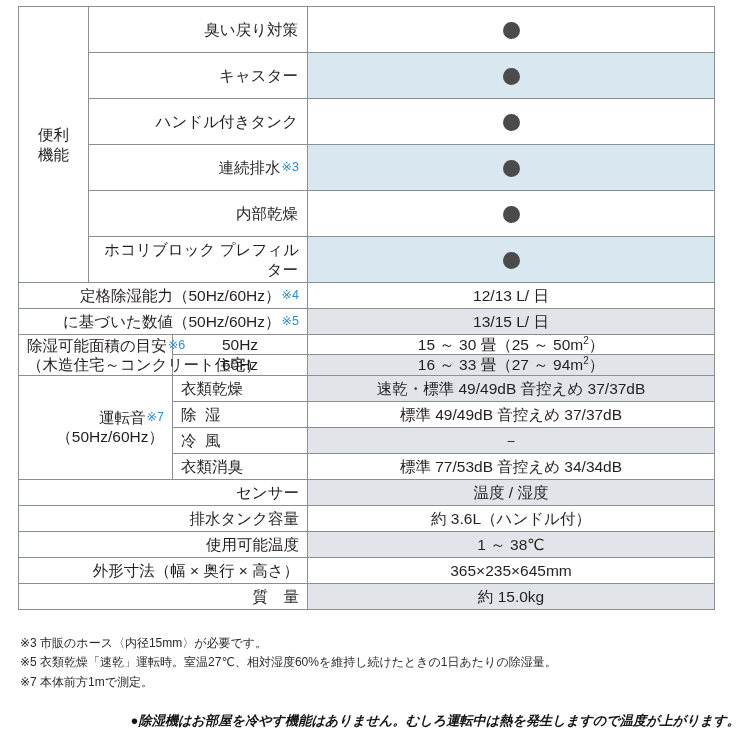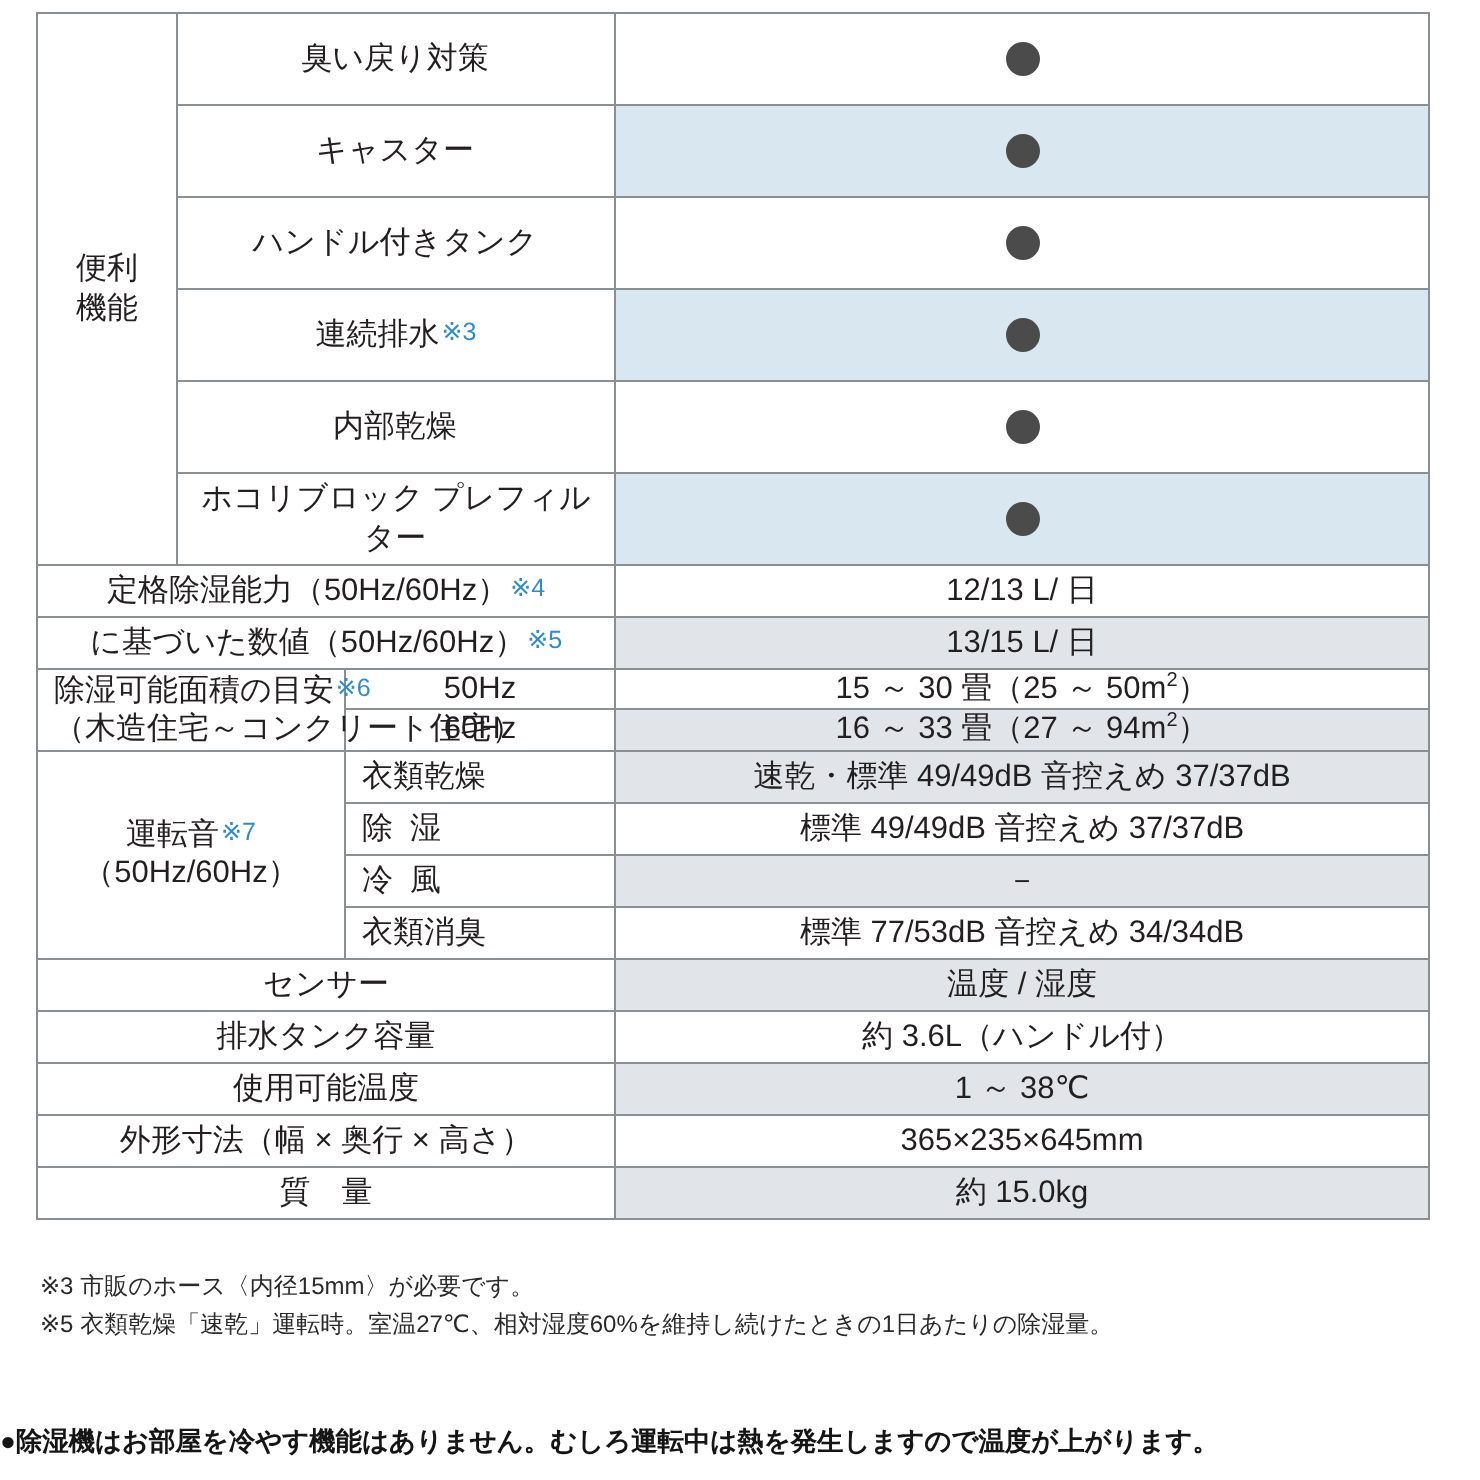--- a/index.html
+++ b/index.html
@@ -40,21 +40,21 @@
     border: 1px solid #8a8f94;
     padding: 0 8px;
     vertical-align: middle;
     font-size: 15.5px;
     line-height: 1.25;
     background: #ffffff;
   }
   
   table.spec { outline: 0; }
 
-  .lbl            { text-align: center; }
+  .lbl            { text-align: right; }
   .lbl-c          { text-align: left; }
   .val            { text-align: center; }
   .blue           { background: #d9e7f0 !important; }
   .gray           { background: #e1e5e9 !important; }
 
   .sec-div td     { border-top: 1.6px solid #1b1b1b; }
 
   
   .group-cell {
     text-align: center;
@@ -104,24 +104,25 @@
     line-height: 1.62;
     color: #2a2a2a;
   }
   .notes div { white-space: nowrap; }
 
   .bullet-line {
     position: absolute;
     left: 0;
     top: 712px;
     width: 740px;
-    text-align: left;
+    text-align: right;
     font-size: 13.2px;
     font-weight: bold;
     color: #151515;
+    font-style: italic;
   }
 </style>
 </head>
 <body>
 
 <div id="page">
 
   <div class="spec-wrap">
     <table class="spec">
       <colgroup>
@@ -267,17 +268,18 @@
           <td class="val gray">約 15.0kg</td>
         </tr>
 
       </tbody>
     </table>
   </div>
 
   <div class="notes">
     <div>※3 市販のホース〈内径15mm〉が必要です。</div>
     <div>※5 衣類乾燥「速乾」運転時。室温27℃、相対湿度60%を維持し続けたときの1日あたりの除湿量。</div>
+    <div>※7 本体前方1mで測定。</div>
   </div>
 
   <div class="bullet-line">●除湿機はお部屋を冷やす機能はありません。むしろ運転中は熱を発生しますので温度が上がります。</div>
 
 </div>
 
 </body></html>

